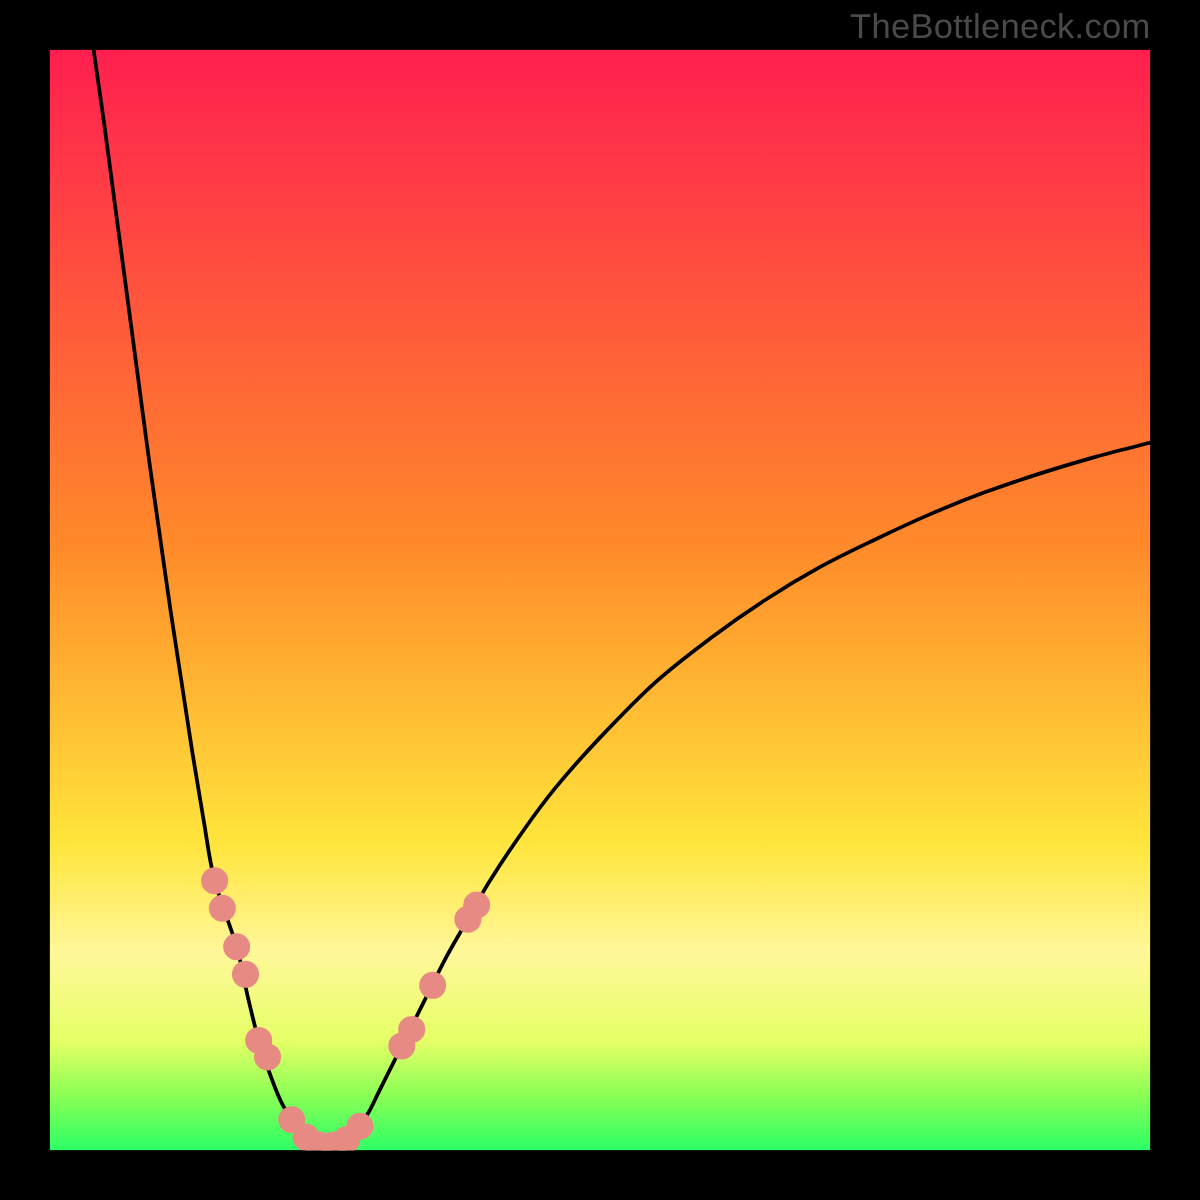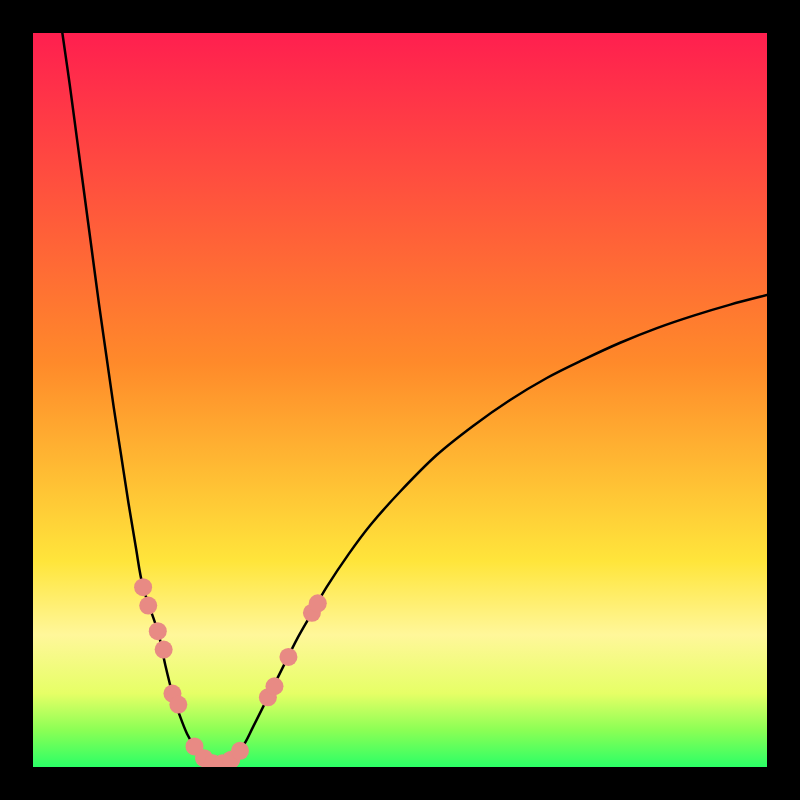--- a/index.html
+++ b/index.html
@@ -44,20 +44,21 @@
     top: 0; left: 0;
     width: 734px;
     height: 734px;
     overflow: visible;
   }
 </style>
 </head>
 <body>
 
 <div class="frame">
+  <div class="watermark">TheBottleneck.com</div>
   <div class="plot-area">
     <svg class="gradient-bg" viewBox="0 0 734 734" preserveAspectRatio="none">
       <defs>
         <linearGradient id="bgGrad" x1="0" y1="0" x2="0" y2="1">
             <stop offset="0.0%" stop-color="#ff1f4f"></stop>
             <stop offset="45.0%" stop-color="#ff8a2a"></stop>
             <stop offset="72.0%" stop-color="#ffe53b"></stop>
             <stop offset="82.0%" stop-color="#fff79a"></stop>
             <stop offset="90.0%" stop-color="#e6ff66"></stop>
             <stop offset="95.0%" stop-color="#8bff55"></stop>

